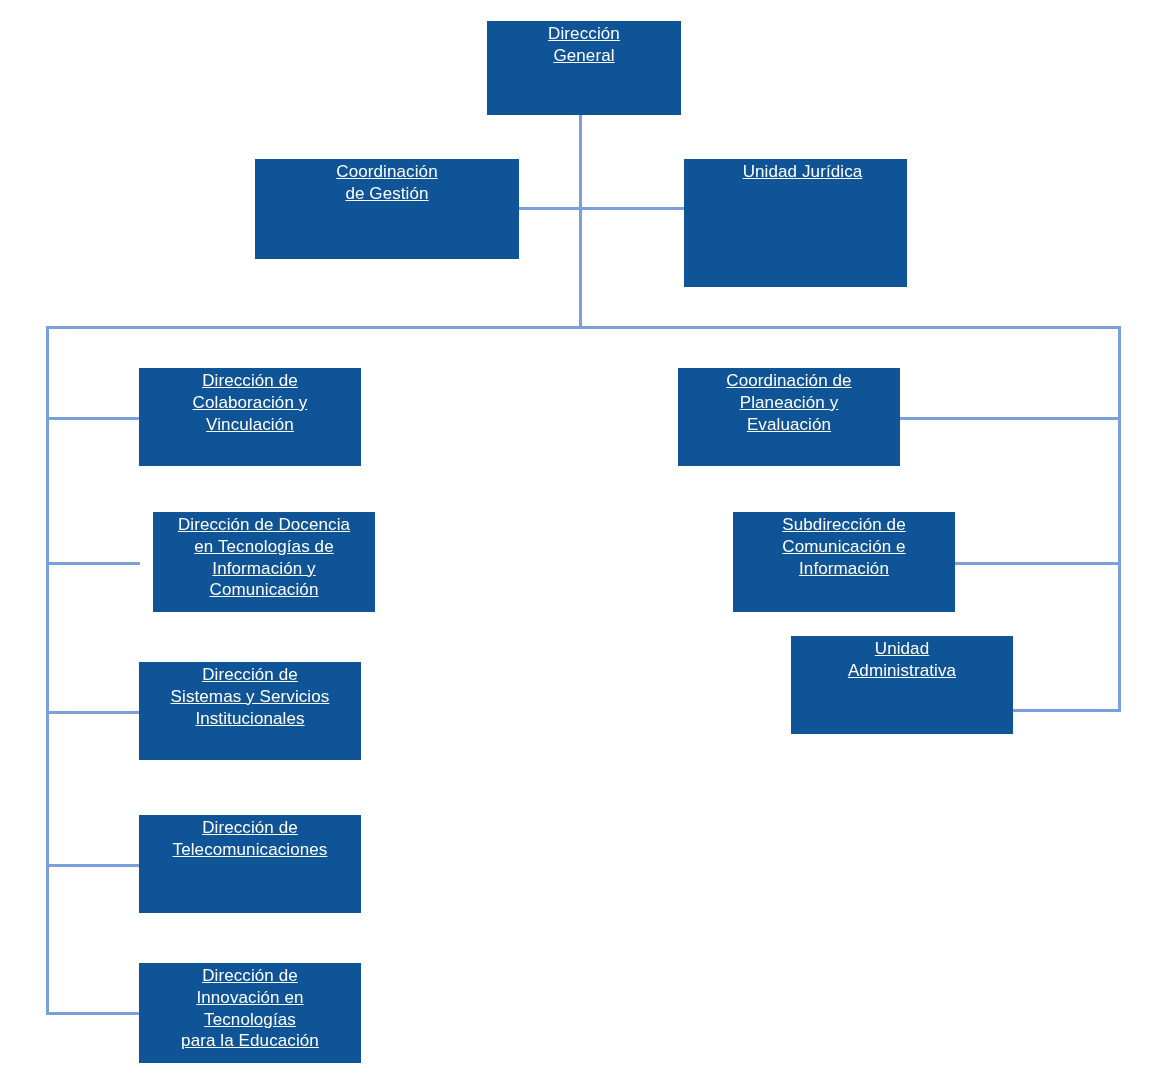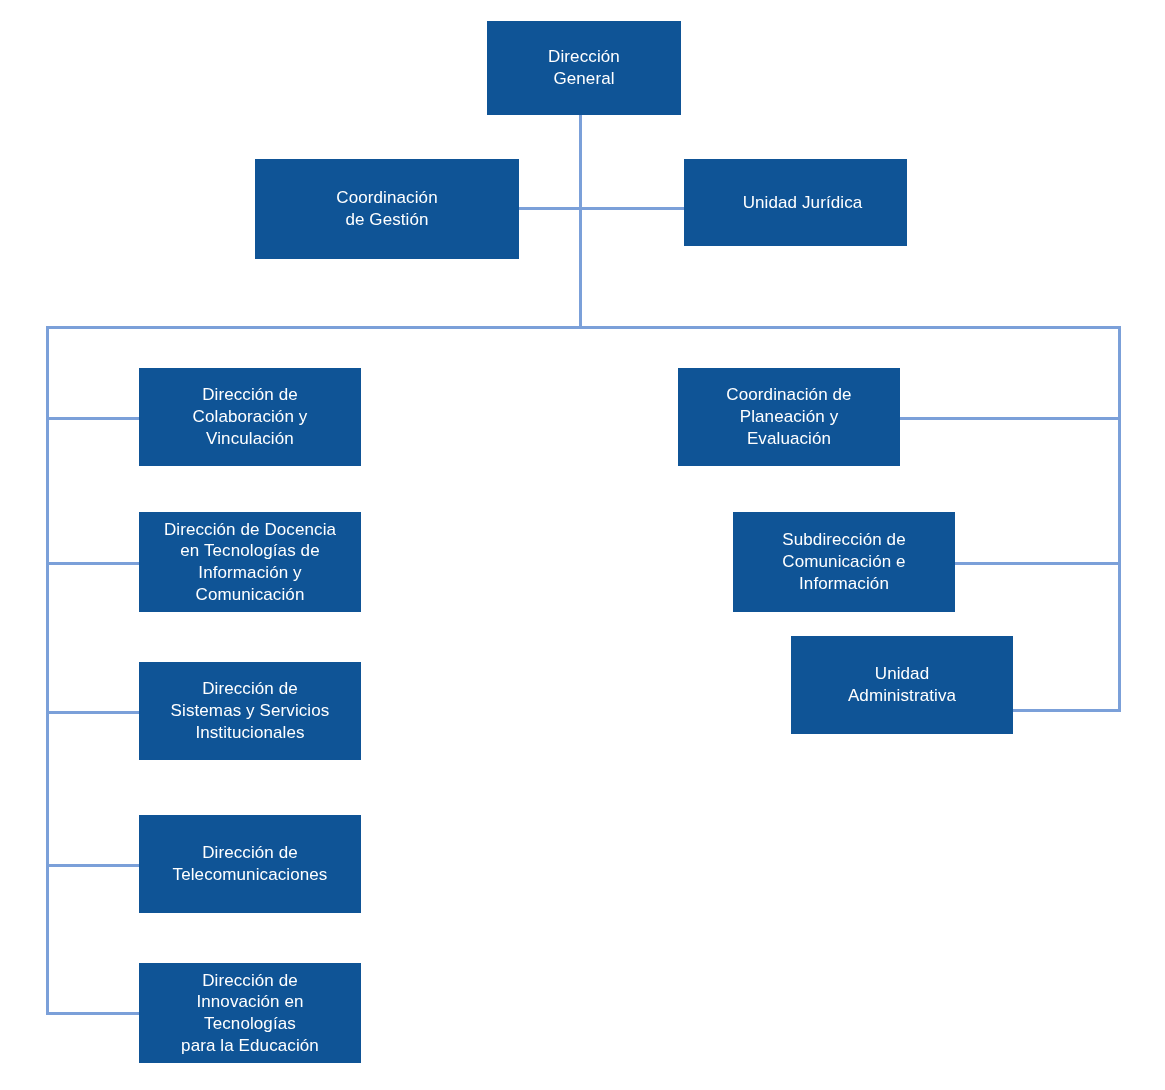--- a/index.html
+++ b/index.html
@@ -17,28 +17,28 @@
     height: 1090px;
     background: #ffffff;
     overflow: hidden;
   }
   .node {
     position: absolute;
     box-sizing: border-box;
     background: #0F5496;
     color: #ffffff;
     display: flex;
-    align-items: center;
     justify-content: center;
     text-align: center;
     font-size: 17px;
     line-height: 1.28;
     letter-spacing: 0.1px;
     padding: 2px 6px;
     z-index: 3;
+    text-decoration: underline;
   }
   .node-label {
     display: block;
     white-space: pre-line;
   }
   .conn {
     position: absolute;
     background: #7BA0D9;
     z-index: 1;
   }
@@ -75,31 +75,31 @@
   <div class="node" style="left:487px; top:21px; width:194px; height:94px;">
     <span class="node-label">Dirección
 General</span>
   </div>
 
   <div class="node" style="left:255px; top:159px; width:264px; height:100px;">
     <span class="node-label">Coordinación
 de Gestión</span>
   </div>
 
-  <div class="node" style="left:684px; top:159px; width:223px; height:87px;padding-left:20px;">
+  <div class="node" style="left:684px; top:159px; width:223px; height:128px;padding-left:20px;">
     <span class="node-label">Unidad Jurídica</span>
   </div>
 
   <div class="node" style="left:139px; top:368px; width:222px; height:98px;">
     <span class="node-label">Dirección de
 Colaboración y
 Vinculación</span>
   </div>
 
-  <div class="node" style="left:139px; top:512px; width:222px; height:100px;">
+  <div class="node" style="left:153px; top:512px; width:222px; height:100px;">
     <span class="node-label">Dirección de Docencia
 en Tecnologías de
 Información y
 Comunicación</span>
   </div>
 
   <div class="node" style="left:139px; top:662px; width:222px; height:98px;">
     <span class="node-label">Dirección de
 Sistemas y Servicios
 Institucionales</span>

